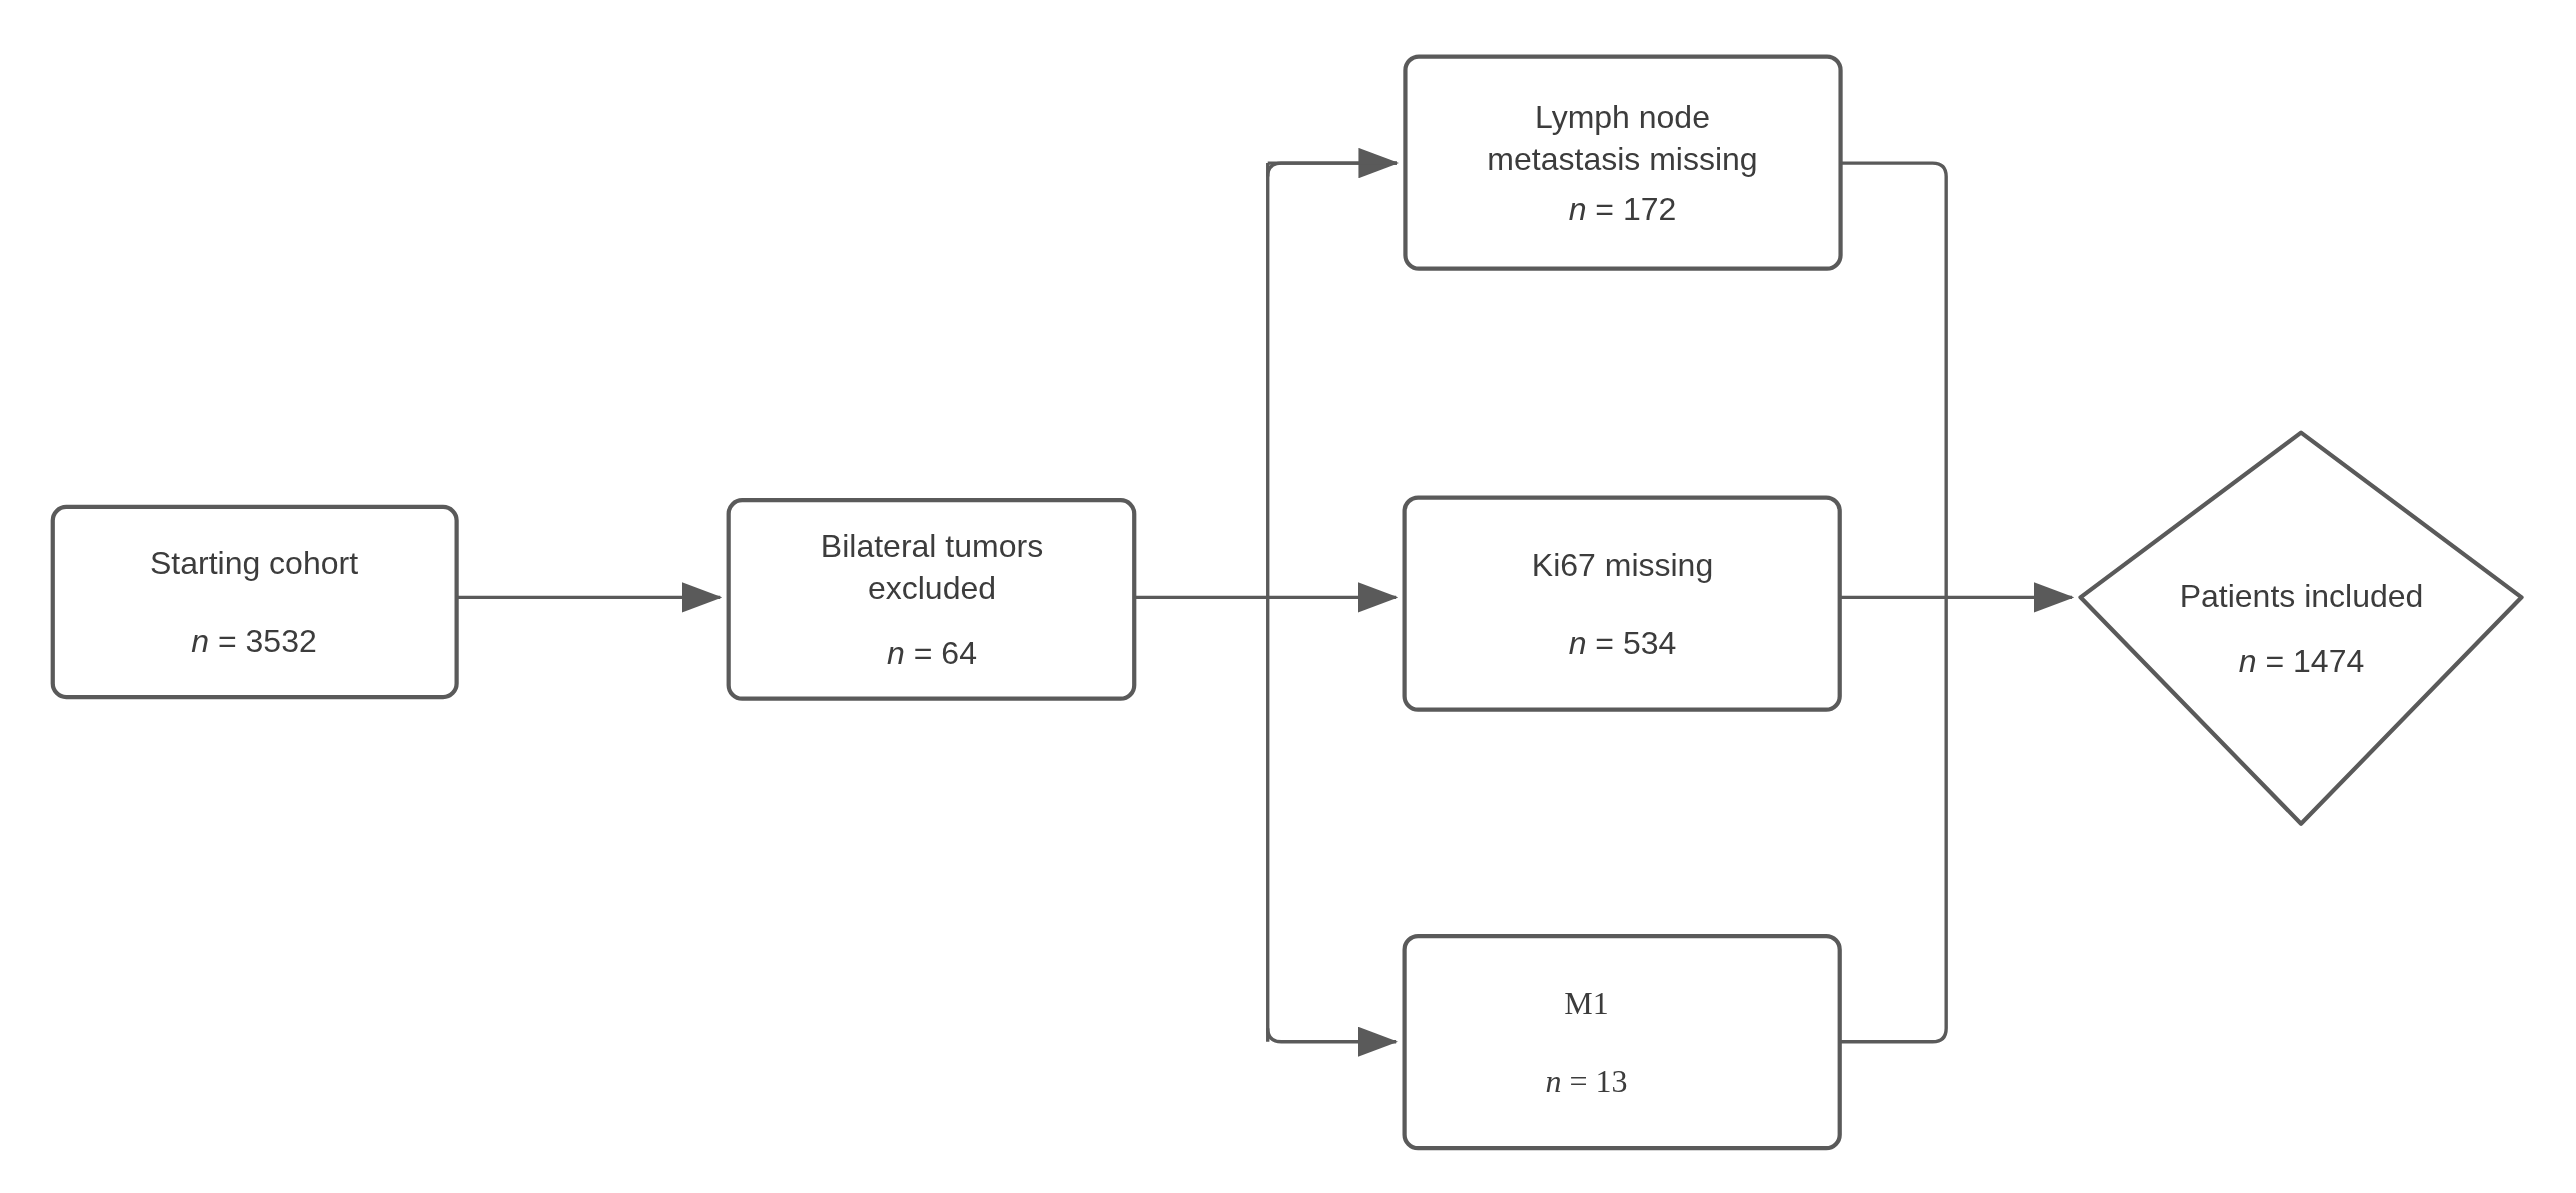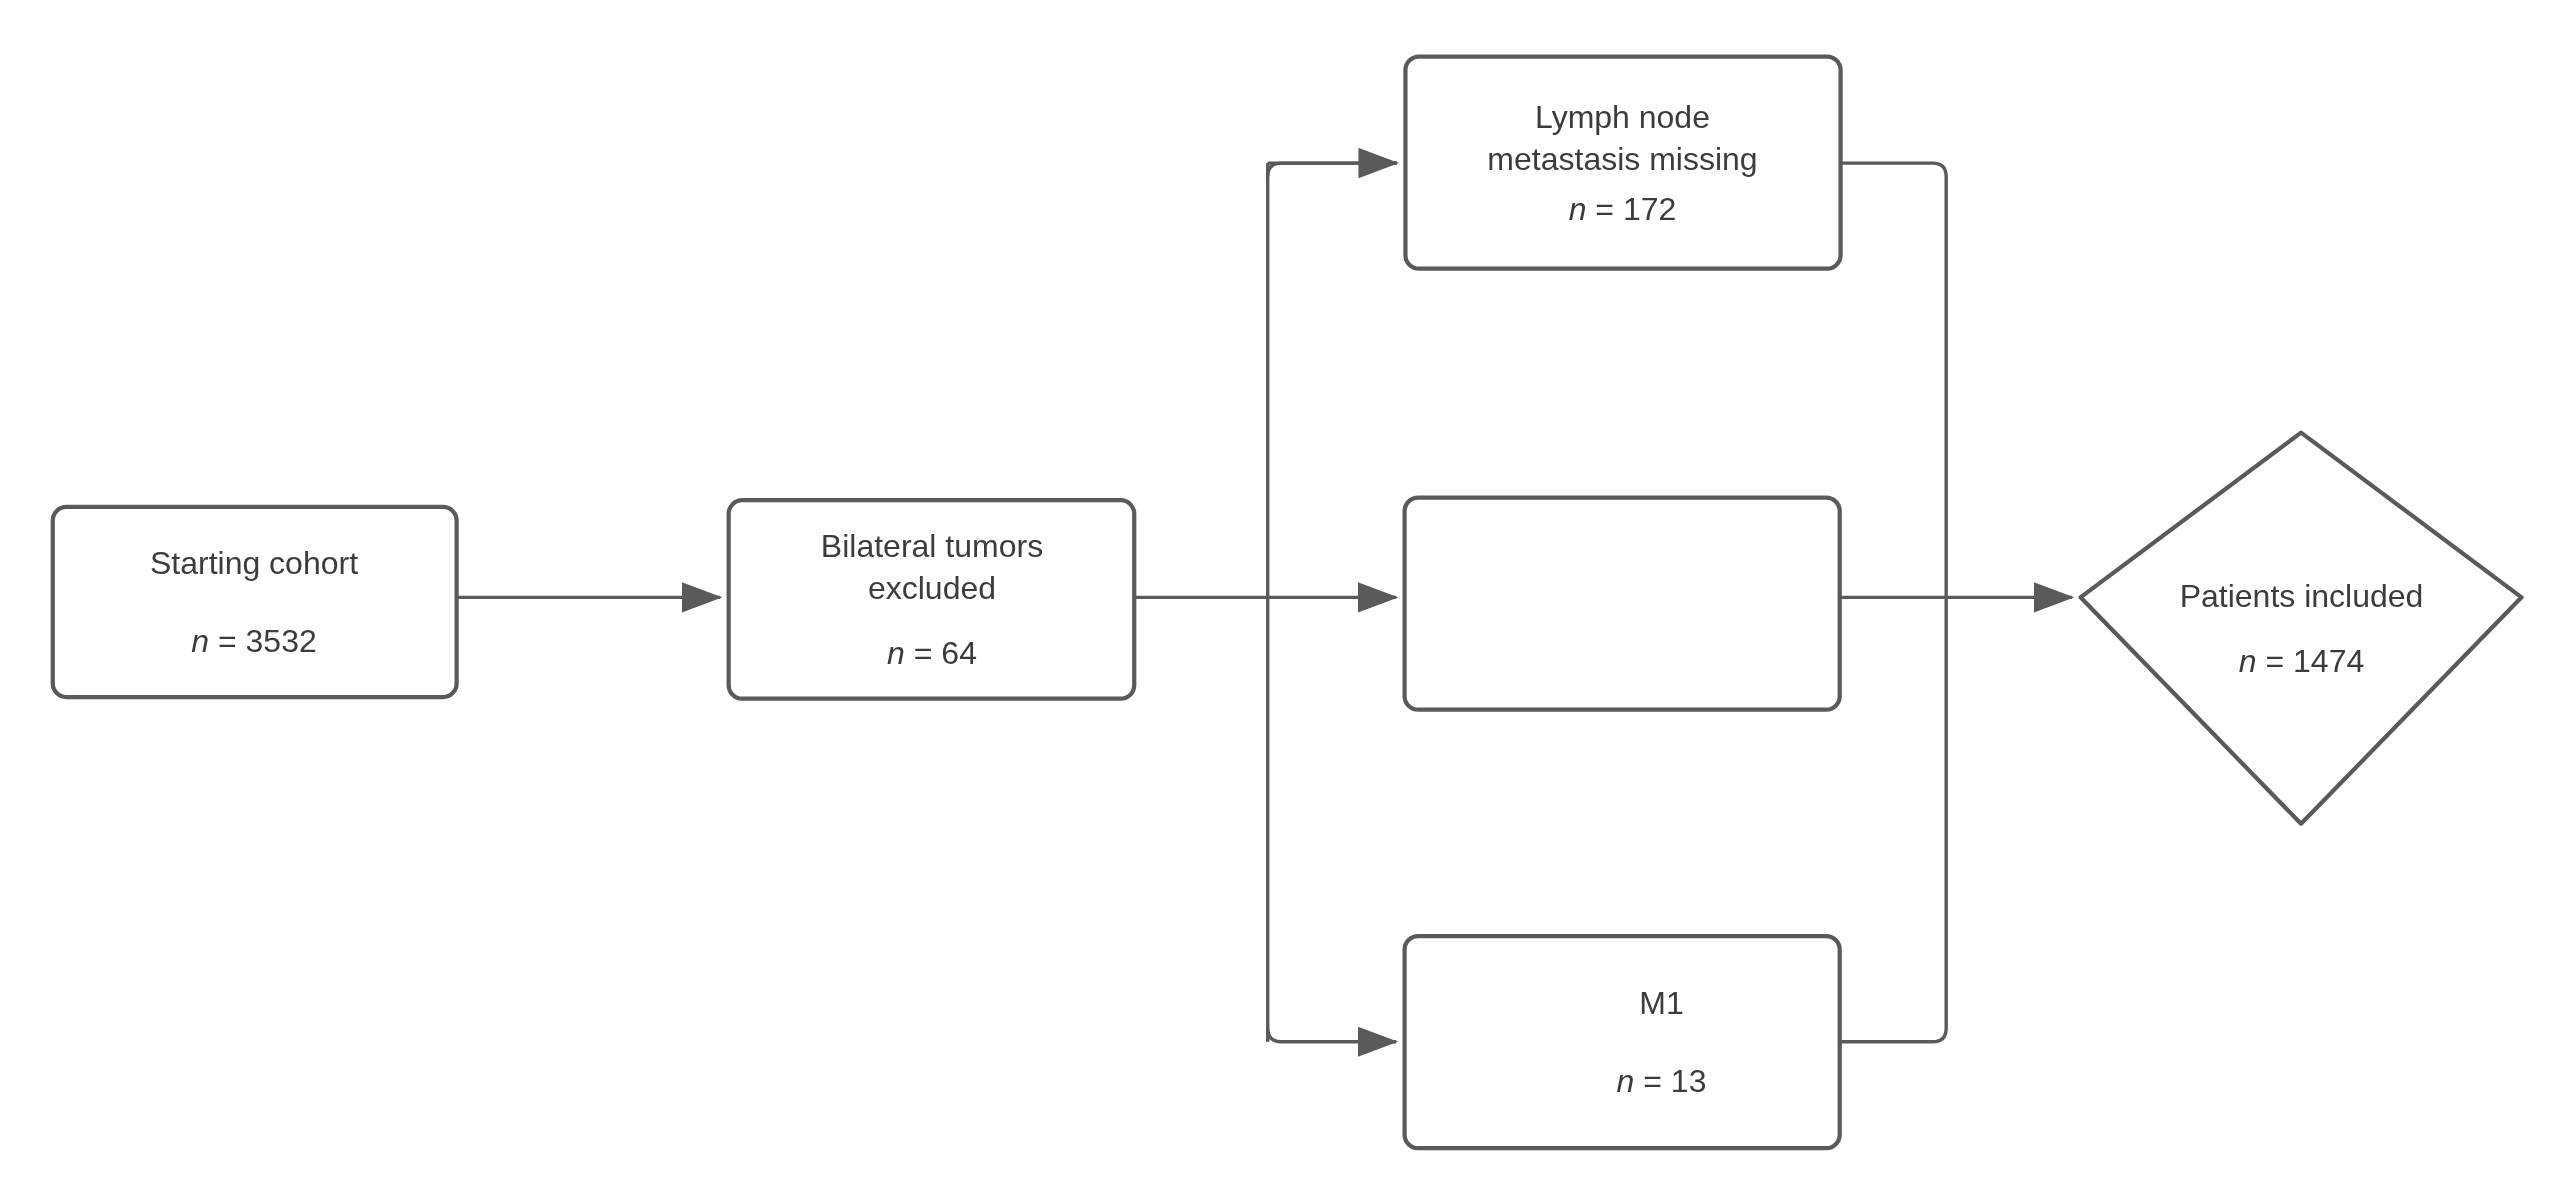--- a/index.html
+++ b/index.html
@@ -108,22 +108,26 @@
 excluded</div>
     <div class="node-count" style="margin-top:22px;"><span class="ital">n</span><span>&nbsp;=&nbsp;</span><span>64</span></div>
   </div>
 
   <div class="node-label" style="left:1405px; top:57px; width:435px; height:212px;text-align:center;">
     <div class="node-title">Lymph node
 metastasis missing</div>
     <div class="node-count" style="margin-top:8px;"><span class="ital">n</span><span>&nbsp;=&nbsp;</span><span>172</span></div>
   </div>
 
+  <div class="node-label" style="left:1405px; top:498px; width:435px; height:212px;">
+    <div class="node-title">Ki67 missing</div>
+    <div class="node-count"><span class="ital">n</span><span>&nbsp;=&nbsp;</span><span>534</span></div>
+  </div>
 
-  <div class="node-label" style="left:1444px; top:936px; width:435px; height:212px;">
+  <div class="node-label" style="left:1369px; top:936px; width:435px; height:212px;font-family:Liberation Serif, serif;">
     <div class="node-title">M1</div>
     <div class="node-count"><span class="ital">n</span><span>&nbsp;=&nbsp;</span><span>13</span></div>
   </div>
 
   <div class="node-label" style="left:2081px; top:433px; width:441px; height:391px;">
     <div class="node-title">Patients included</div>
     <div class="node-count" style="margin-top:22px;"><span class="ital">n</span><span>&nbsp;=&nbsp;</span><span>1474</span></div>
   </div>
 
 </div>

